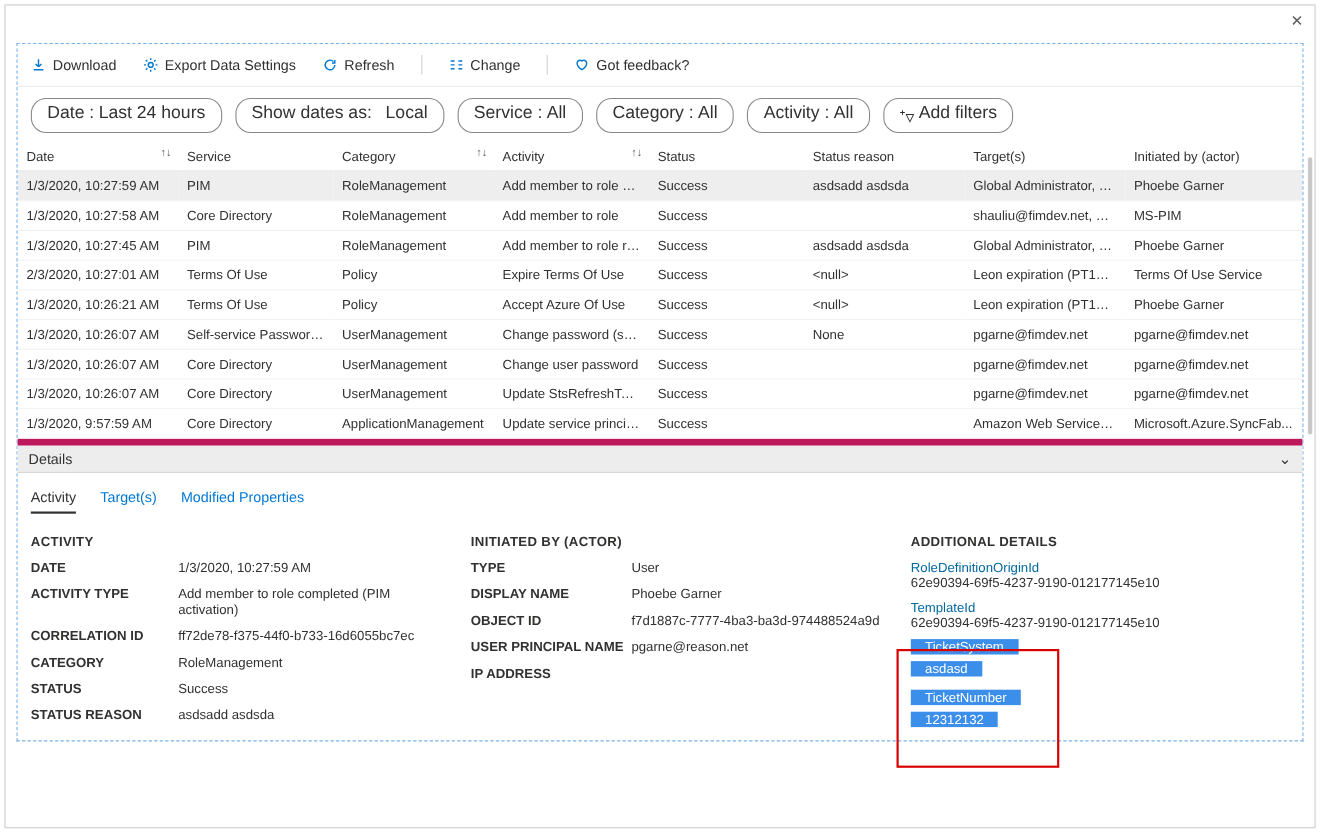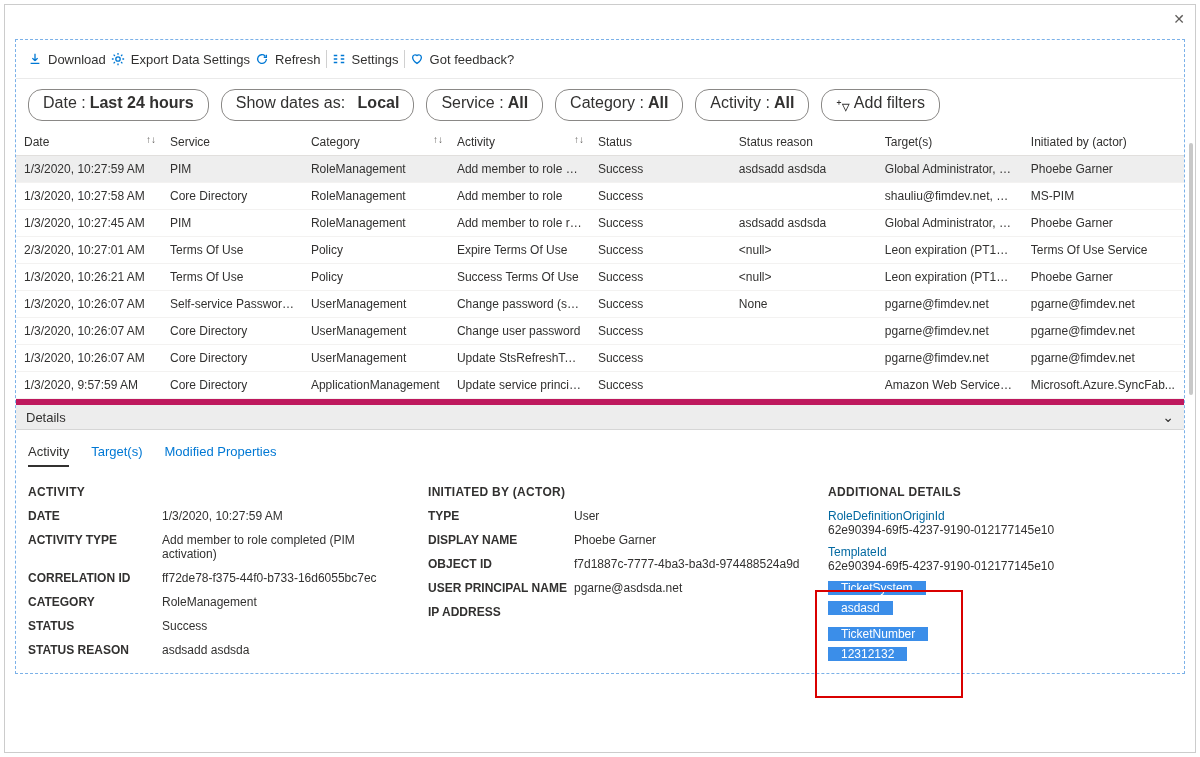--- a/index.html
+++ b/index.html
@@ -27,21 +27,21 @@
     color: #605e5c;
     cursor: pointer;
   }
   .dashed-box {
     border: 1px dashed #7bb1e8;
     margin: 34px 10px 10px;
   }
   .toolbar {
     display: flex;
     align-items: center;
-    gap: 5px;
+    gap: 24px;
     padding: 10px 12px;
     border-bottom: 1px solid #eaeaea;
     font-size: 13px;
     color: #323130;
   }
   .toolbar .tb-item { display:flex; align-items:center; gap:6px; cursor:pointer; }
   .toolbar .sep { width:1px; height:18px; background:#d0d0d0; }
   .icon { display:inline-flex; width:14px; height:14px; align-items:center; justify-content:center; color:#0078d4; }
   .icon svg { width:14px; height:14px; stroke:currentColor; fill:none; stroke-width:1.5; }
   .heart { color:#0078d4; }
@@ -50,21 +50,21 @@
   }
   .pill {
     border:1px solid #8a8886;
     border-radius: 14px;
     padding: 4px 14px;
     font-size:16px;
     color:#323130;
     display:flex; gap:4px;
     cursor:pointer;
   }
-  .pill b { font-weight:700; }
+  .pill b { font-weight:400; }
   .add-icon { position:relative; top:1px; }
 
   .table-wrap {
     overflow-x: hidden;
   }
   table.grid {
     width: 100%;
     border-collapse: collapse;
     table-layout: fixed;
     font-size:12px;
@@ -191,21 +191,21 @@
           </span>
         <span>Refresh</span>
       </div>
       <div class="sep"></div>
       <div class="tb-item">
         <span class="icon">
             <svg viewBox="0 0 16 16">
               <path d="M2 4h4M2 8h4M2 12h4M10 4h4M10 8h4M10 12h4"></path>
             </svg>
           </span>
-        <span>Settings</span>
+        <span>Change</span>
       </div>
       <div class="sep"></div>
       <div class="tb-item">
         <span class="icon heart">
             <svg viewBox="0 0 16 16">
               <path d="M8 13s-5-3-5-7a3 3 0 0 1 5-2 3 3 0 0 1 5 2c0 4-5 7-5 7z"></path>
             </svg>
           </span>
         <span>Got feedback?</span>
       </div>
@@ -297,21 +297,21 @@
               <td>Expire Terms Of Use</td>
               <td>Success</td>
               <td>&lt;null&gt;</td>
               <td>Leon expiration (PT1M), ...</td>
               <td>Terms Of Use Service</td>
             </tr>
             <tr>
               <td>1/3/2020, 10:26:21 AM</td>
               <td>Terms Of Use</td>
               <td>Policy</td>
-              <td>Success Terms Of Use</td>
+              <td>Accept Azure Of Use</td>
               <td>Success</td>
               <td>&lt;null&gt;</td>
               <td>Leon expiration (PT1M), ...</td>
               <td>Phoebe Garner</td>
             </tr>
             <tr>
               <td>1/3/2020, 10:26:07 AM</td>
               <td>Self-service Password M...</td>
               <td>UserManagement</td>
               <td>Change password (self-s...</td>
@@ -387,21 +387,21 @@
       <div>
         <div class="sec-title">INITIATED BY (ACTOR)</div>
         <div class="kv wide">
           <div class="k">TYPE</div>
           <div class="v">User</div>
           <div class="k">DISPLAY NAME</div>
           <div class="v">Phoebe Garner</div>
           <div class="k">OBJECT ID</div>
           <div class="v">f7d1887c-7777-4ba3-ba3d-974488524a9d</div>
           <div class="k">USER PRINCIPAL NAME</div>
-          <div class="v link-txt">pgarne@asdsda.net</div>
+          <div class="v link-txt">pgarne@reason.net</div>
           <div class="k">IP ADDRESS</div>
           <div class="v"></div>
         </div>
       </div>
 
       <div class="addl">
         <div class="sec-title">ADDITIONAL DETAILS</div>
         <div class="lbl">RoleDefinitionOriginId</div>
         <div class="val">62e90394-69f5-4237-9190-012177145e10</div>
         <div class="lbl">TemplateId</div>

